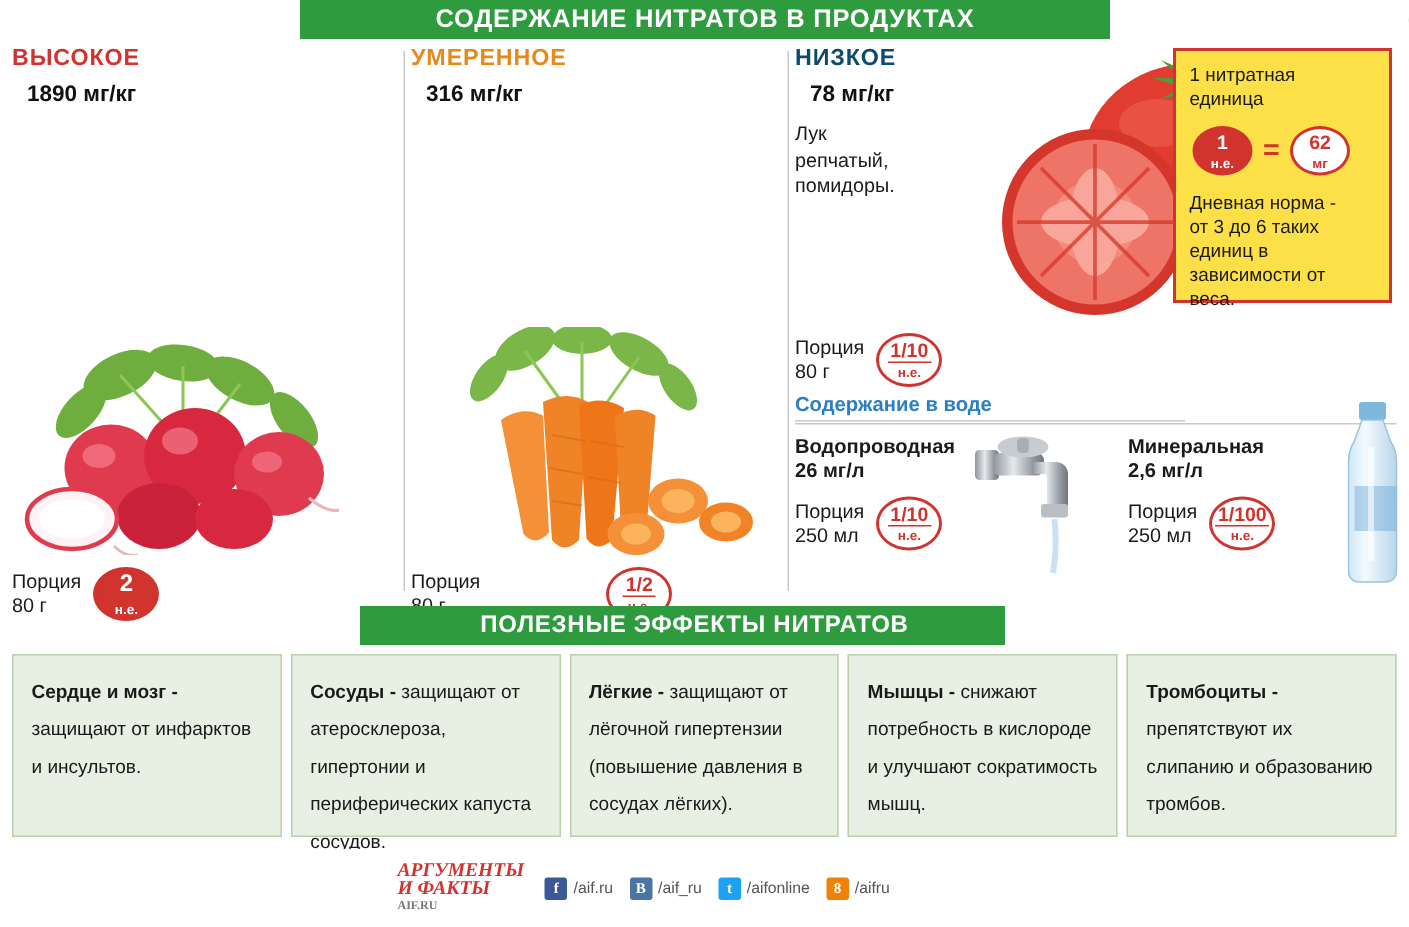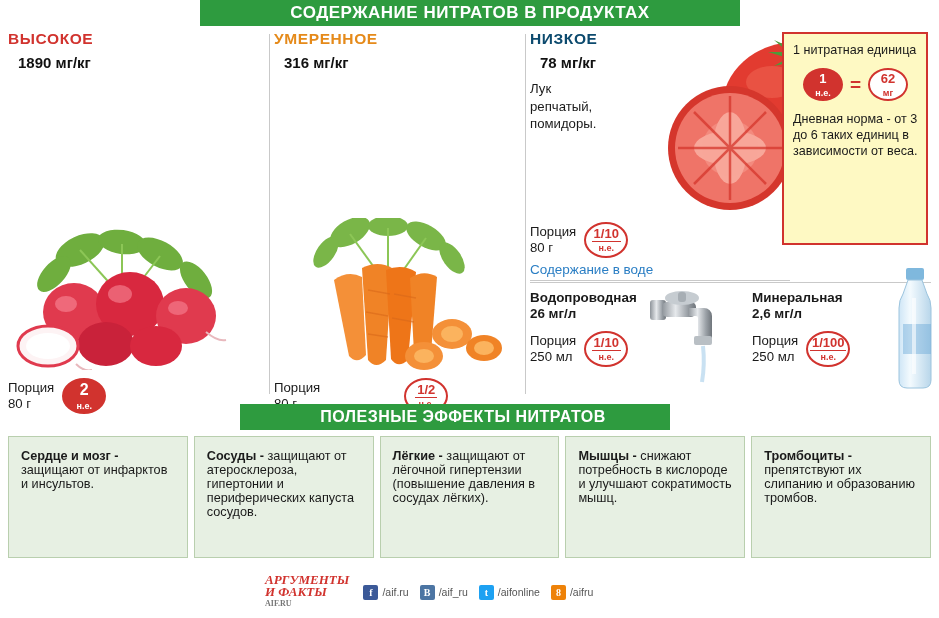--- a/index.html
+++ b/index.html
@@ -133,40 +133,40 @@
   .radish-box { position: absolute; left: 2px; top: 198px; width: 250px; height: 142px; }
   .carrot-box { position: absolute; left: 2px; top: 188px; width: 240px; height: 160px; }
 
   
   .tomato-box { position: absolute; left: 138px; top: 0px; width: 240px; height: 230px; }
 
   
   .unitbox {
     position: absolute;
     left: 252px; top: 2px;
-    width: 146px; height: 213px;
+    width: 146px; height: 170px;
     border: 2px solid #d1332e;
-    background: #fef9c3;
-    padding: 8px 8px 6px 9px;
+    background: #fde047;
+    padding: 8px 24px 6px 9px;
     font-size: 12.6px;
     line-height: 16px;
   }
   .unitbox .eqrow {
     display: flex; align-items: center; justify-content: center;
     margin: 10px 0 10px 0;
   }
   .unitbox .eq { font-size: 19px; font-weight: bold; color: #d1332e; margin: 0 7px; }
 
   
   .water-head {
     position: absolute;
     left: 0px; top: 232px;
     width: 260px;
     color: #2a7ec4;
-    font-weight: normal;
+    font-weight: bold;
     font-size: 13.5px;
     border-bottom: 1px solid #c9c9c9;
     padding-bottom: 3px;
   }
   .hdiv {
     position: absolute;
     left: 0; top: 252px; width: 401px; height: 1px; background: #c9c9c9;
   }
   .water-col-a { position: absolute; left: 0px; top: 260px; width: 200px; }
   .water-col-b { position: absolute; left: 222px; top: 260px; width: 180px; }
@@ -200,21 +200,21 @@
     width: 923px; height: 122px;
     display: flex;
     gap: 6px;
   }
   .card {
     flex: 1;
     background: #e7f0e3;
     border: 1px solid #b9cfae;
     padding: 12px 10px 8px 12px;
     font-size: 12.7px;
-    line-height: 14px;
+    line-height: 25px;
   }
   .card b { font-weight: bold; }
 
   
   .footer {
     position: absolute;
     left: 0; top: 566px; width: 939px; height: 52px;
     background: #fff;
   }
   .footer-inner {

